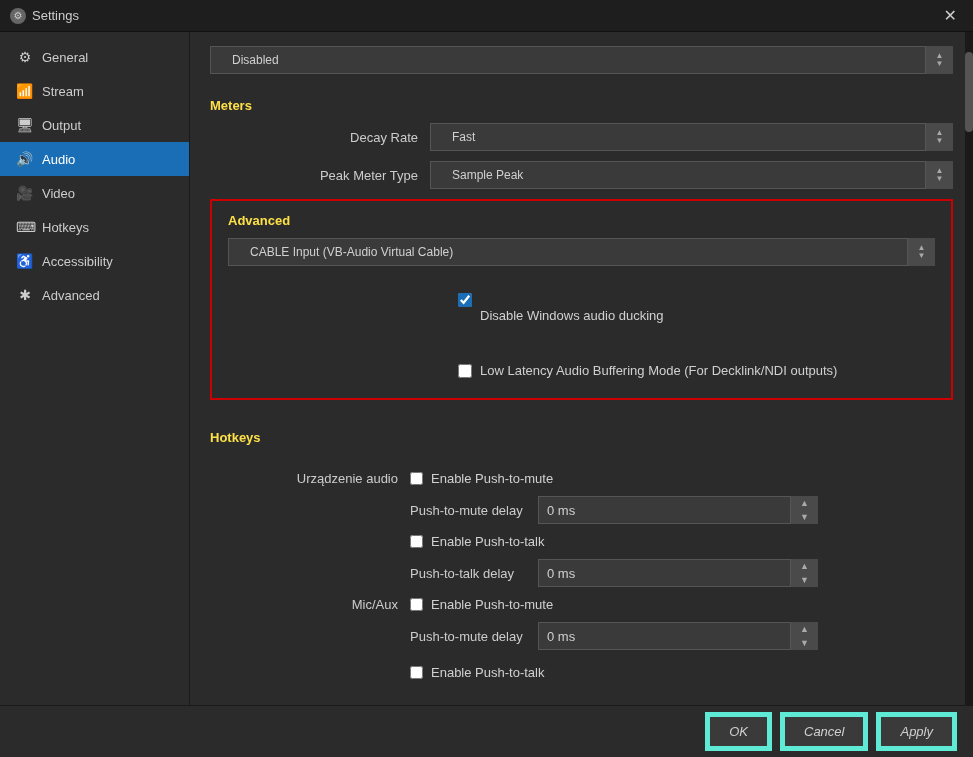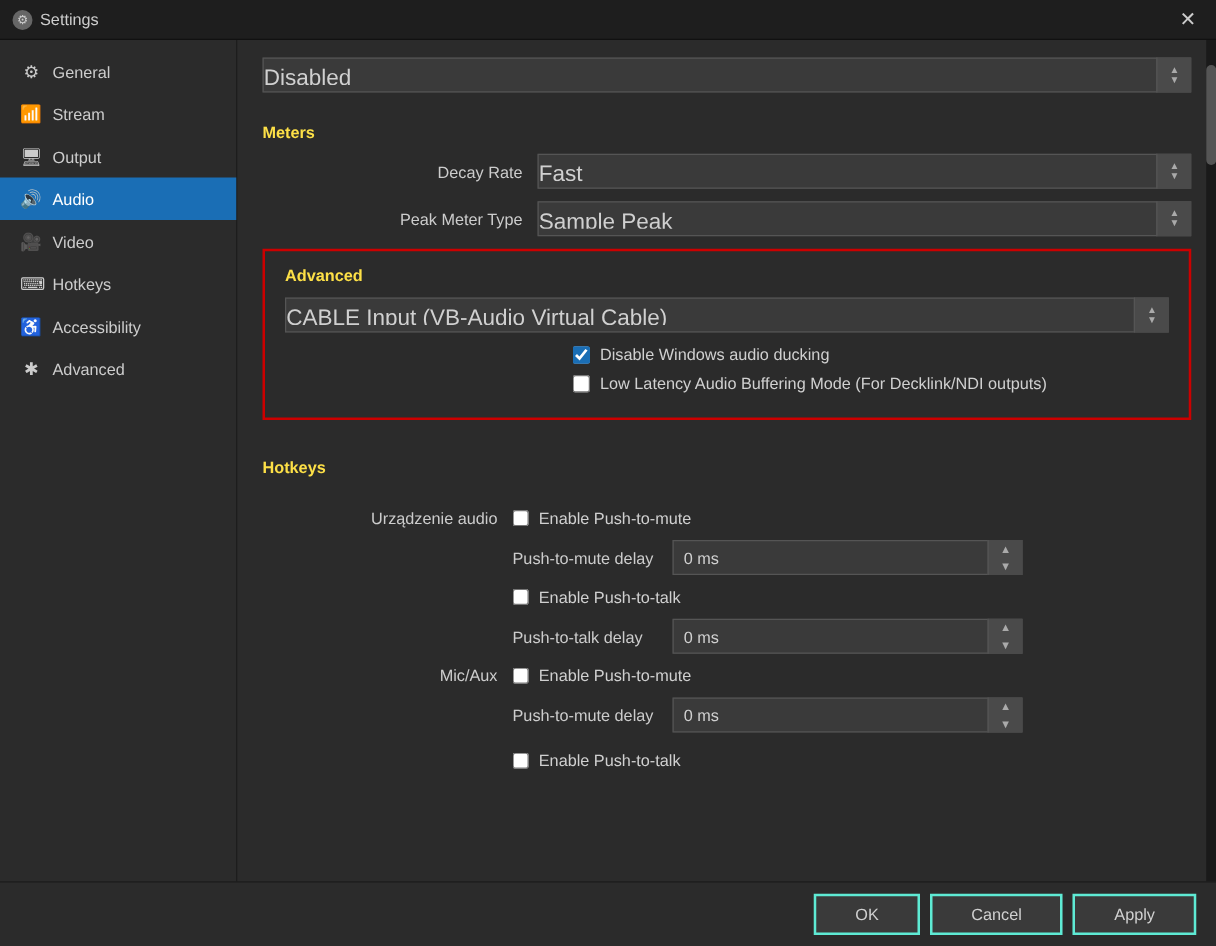--- a/index.html
+++ b/index.html
@@ -97,22 +97,22 @@
     }
     .select-wrapper {
       position: relative;
       flex: 1;
     }
     .styled-select {
       width: 100%;
       background: #3a3a3a;
       border: 1px solid #555;
       color: #d0d0d0;
-      padding: 5px 30px 5px 0;
-      font-size: 18px;
+      padding: 5px 30px 5px 21px;
+      font-size: 12px;
       appearance: none;
       cursor: pointer;
       height: 28px;
     }
     .select-arrow {
       position: absolute;
       right: 0;
       top: 0;
       bottom: 0;
       width: 28px;
@@ -149,20 +149,21 @@
     }
     .checkbox-row input[type="checkbox"] {
       width: 14px;
       height: 14px;
       cursor: pointer;
       accent-color: #1a6eb5;
     }
     .checkbox-label {
       color: #d0d0d0;
       font-size: 13px;
+      margin-top: 32px;
     }
     .spin-wrapper {
       position: relative;
       width: 100%;
     }
     .spin-input {
       width: 100%;
       background: #3a3a3a;
       border: 1px solid #555;
       color: #d0d0d0;
@@ -194,26 +195,27 @@
       height: 52px;
       background: #2b2b2b;
       border-top: 1px solid #1a1a1a;
       display: flex;
       align-items: center;
       justify-content: flex-end;
       padding: 0 16px;
       gap: 8px;
     }
     .btn {
-      padding: 7px 31px;
-      font-size: 13px;
-      cursor: pointer;
-      border: 2px solid #5eead4;
+      padding: 7px 19px;
+      font-size: 13px;
+      cursor: pointer;
+      border: 5px solid #5eead4;
       background: #3a3a3a;
       color: #d0d0d0;
+      font-style: italic;
     }
     .btn-primary {
       background: #3a3a3a;
     }
     .clipped {
       overflow: hidden;
     }
   </style>
 </head>
 <body>

